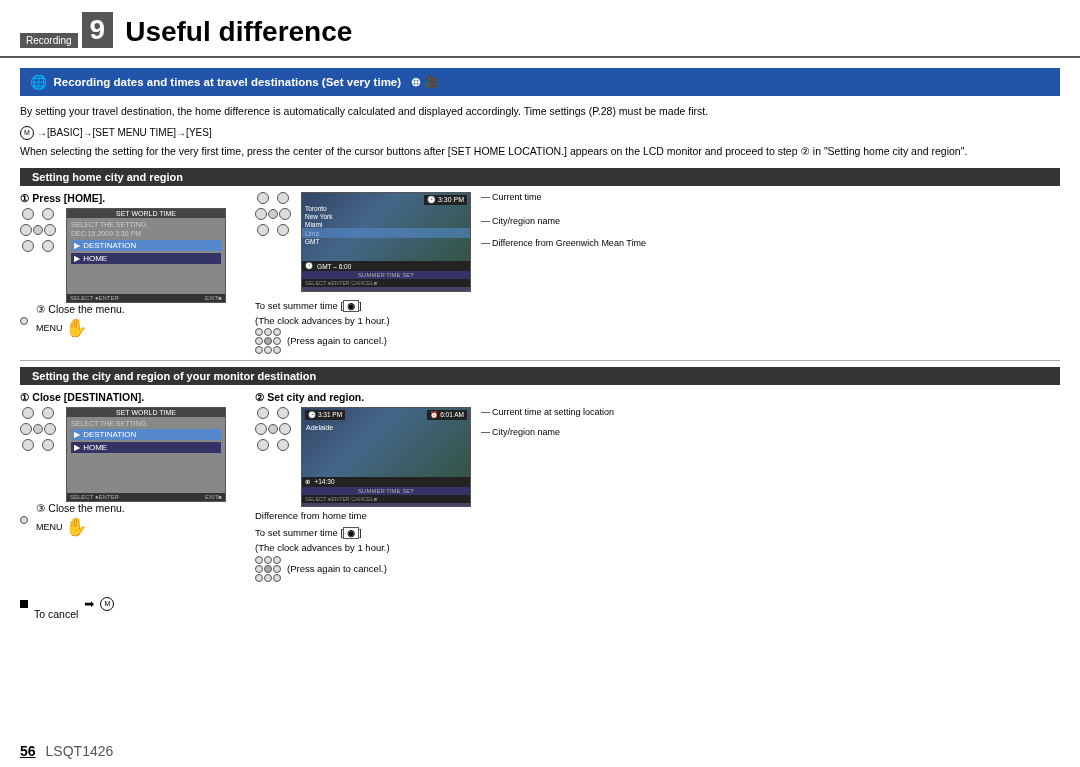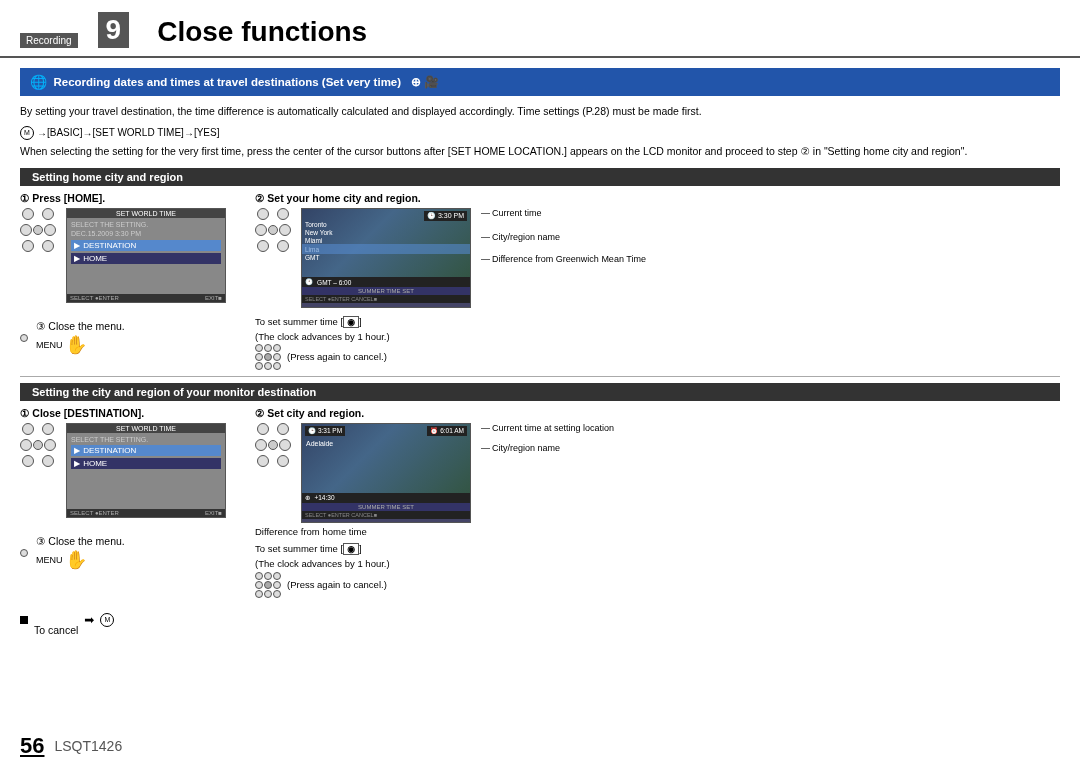--- a/index.html
+++ b/index.html
@@ -211,21 +211,21 @@
       height: 10px;
       border: 1.5px solid #555;
       border-radius: 50%;
       background: #ccc;
     }
 
     .step3-row {
       display: flex;
       align-items: center;
       gap: 8px;
-      margin-top: 17px;
+      margin-top: 0;
     }
 
     
     .separator {
       border: none;
       border-top: 1px solid #aaa;
       margin: 6px 0;
     }
 
     .full-steps-row {
@@ -261,56 +261,56 @@
     .footer {
       position: absolute;
       bottom: 8px;
       left: 20px;
       right: 20px;
       display: flex;
       align-items: center;
       gap: 10px;
     }
     .page-num {
-      font-size: 22px;
+      font-size: 14px;
       font-weight: bold;
       text-decoration: underline;
     }
     .model-num {
       font-size: 14px;
       color: #555;
     }
   </style>
 </head>
 <body>
 <div class="page">
 
   <div class="header">
-    <div style="display:flex; align-items:flex-end; gap:16px;">
+    <div style="display:flex; align-items:flex-end; gap:0;">
       <div style="display:flex; flex-direction:column; align-items:flex-start;">
         <span class="header-recording-badge">Recording</span>
       </div>
       <span class="header-number">9</span>
-      <span class="header-title">Close functions</span>
+      <span class="header-title">Useful difference</span>
     </div>
   </div>
 
   <div class="content">
 
     <div class="blue-header">
       <span style="font-size:14px;">🌐</span>
       <span>Recording dates and times at travel destinations (Set very time)</span>
       <span style="font-size:12px; margin-left:4px;">⊕ 🎥</span>
     </div>
 
-    <p class="intro-text">By setting your travel destination, the time difference is automatically calculated and displayed accordingly. Time settings (P.28) must be made first.</p>
+    <p class="intro-text">By setting your travel destination, the home difference is automatically calculated and displayed accordingly. Time settings (P.28) must be made first.</p>
 
     <div class="menu-path">
       <span class="menu-circle">M</span>
-      <span>→[BASIC]→[SET WORLD TIME]→[YES]</span>
+      <span>→[BASIC]→[SET MENU TIME]→[YES]</span>
     </div>
 
     <p class="follow-up-text">When selecting the setting for the very first time, press the center of the cursor buttons after [SET HOME LOCATION.] appears on the LCD monitor and proceed to step ② in "Setting home city and region".</p>
 
     <div class="section-header">
       <span>Setting home city and region</span>
     </div>
 
     <div class="full-steps-row">
 
@@ -367,23 +367,20 @@
             <div style="font-size:10.5px;">③ Close the menu.</div>
             <div style="display:flex; align-items:center; gap:3px; margin-top:2px;">
               <span style="font-size:9px;">MENU</span>
               <span style="font-size:18px;">✋</span>
             </div>
           </div>
         </div>
       </div>
 
       <div class="col-right">
-        <div class="step-label">
-          <span>② Set your home city and region.</span>
-        </div>
         <div style="display:flex; gap:6px; align-items:flex-start;">
 
           <div style="display:flex; flex-direction:column; align-items:center; gap:4px; margin-right:4px;">
             <div class="ctrl-row">
               <div class="ctrl-btn"></div>
               <div style="width:6px;"></div>
               <div class="ctrl-btn"></div>
             </div>
             <div class="ctrl-row">
               <div class="ctrl-btn"></div>

